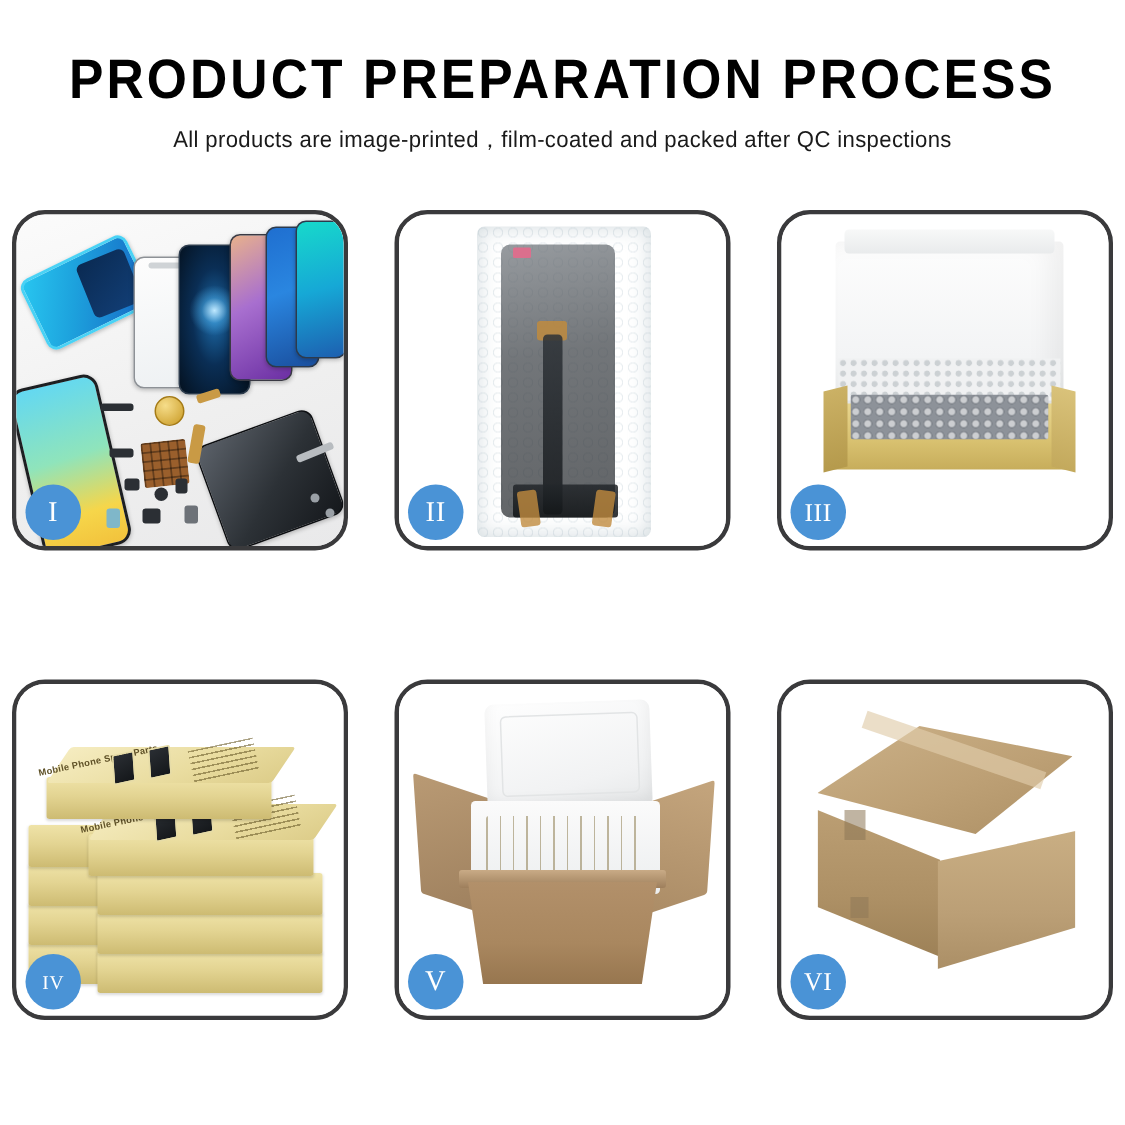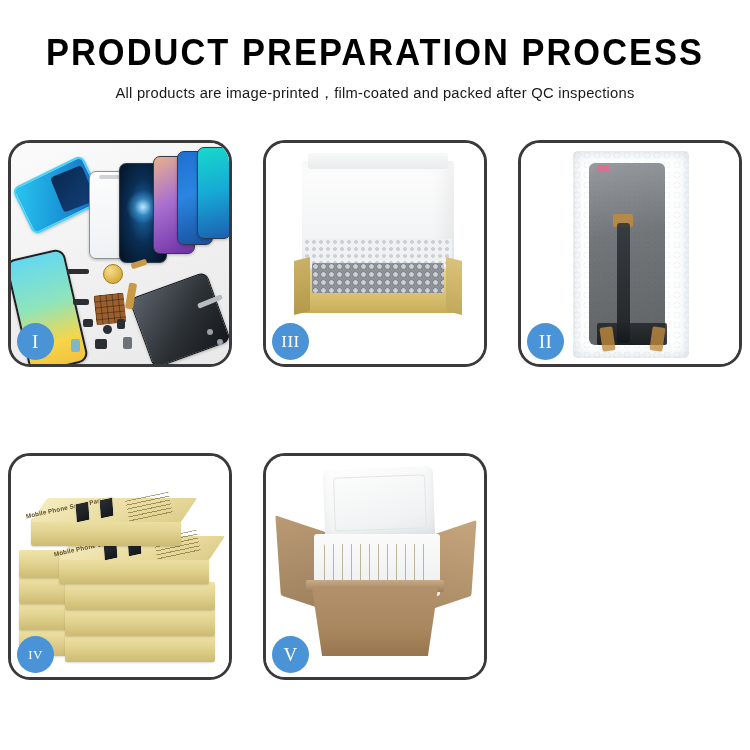--- a/index.html
+++ b/index.html
@@ -482,45 +482,45 @@
         <div class="sm-part" style="left:84px;top:196px;width:12px;height:10px;"></div>
         <div class="sm-part" style="left:112px;top:194px;width:9px;height:12px;background:#6d7278;"></div>
         <div class="sm-part" style="left:186px;top:156px;width:26px;height:5px;background:#b8bcc0;transform:rotate(-22deg);"></div>
         <div class="sm-part" style="left:196px;top:186px;width:6px;height:6px;background:#9aa0a6;border-radius:50%;"></div>
         <div class="sm-part" style="left:206px;top:196px;width:6px;height:6px;background:#9aa0a6;border-radius:50%;"></div>
       </div>
       <div class="badge b1">I</div>
     </div>
 
     <div class="panel">
-      <div class="panel-inner p3">
-        <div class="foam-lid"></div>
-        <div class="foam-tex"></div>
-        <div class="gold-tray"></div>
-        <div class="grey-bubble"></div>
-      </div>
-      <div class="badge b3">III</div>
-    </div>
-
-    <div class="panel">
       <div class="panel-inner p2">
         <div class="bubble-bag">
           <div class="lcd"></div>
           <div class="pink-tag"></div>
           <div class="lcd-conn"></div>
           <div class="lcd-flex"></div>
           <div class="lcd-bar"></div>
           <div class="lcd-tab-l"></div>
           <div class="lcd-tab-r"></div>
         </div>
       </div>
       <div class="badge b2">II</div>
     </div>
 
     <div class="panel">
+      <div class="panel-inner p3">
+        <div class="foam-lid"></div>
+        <div class="foam-tex"></div>
+        <div class="gold-tray"></div>
+        <div class="grey-bubble"></div>
+      </div>
+      <div class="badge b3">III</div>
+    </div>
+
+    <div class="panel">
       <div class="panel-inner p4">
         <div class="stack">
 
           <div class="gbox" style="left:0px;top:150px;"></div>
           <div class="gbox" style="left:0px;top:124px;"></div>
           <div class="gbox" style="left:0px;top:98px;"></div>
           <div class="gbox" style="left:0px;top:72px;"></div>
 
           <div class="gbox" style="left:46px;top:156px;"></div>
           <div class="gbox" style="left:46px;top:130px;"></div>
@@ -552,15 +552,26 @@
         <div class="flap-r"></div>
         <div class="foam-lid5"></div>
         <div class="foam-wall"></div>
         <div class="gold-fill"></div>
         <div class="carton-rim"></div>
         <div class="carton-body"></div>
       </div>
       <div class="badge b5">V</div>
     </div>
 
+    <div class="panel">
+      <div class="panel-inner p6">
+        <div class="box-top"></div>
+        <div class="box-front"></div>
+        <div class="box-side"></div>
+        <div class="tape"></div>
+        <div class="tape2"></div>
+        <div class="tape3"></div>
+      </div>
+      <div class="badge b6">VI</div>
+    </div>
 
   </div>
 </div>
 
 </body></html>

